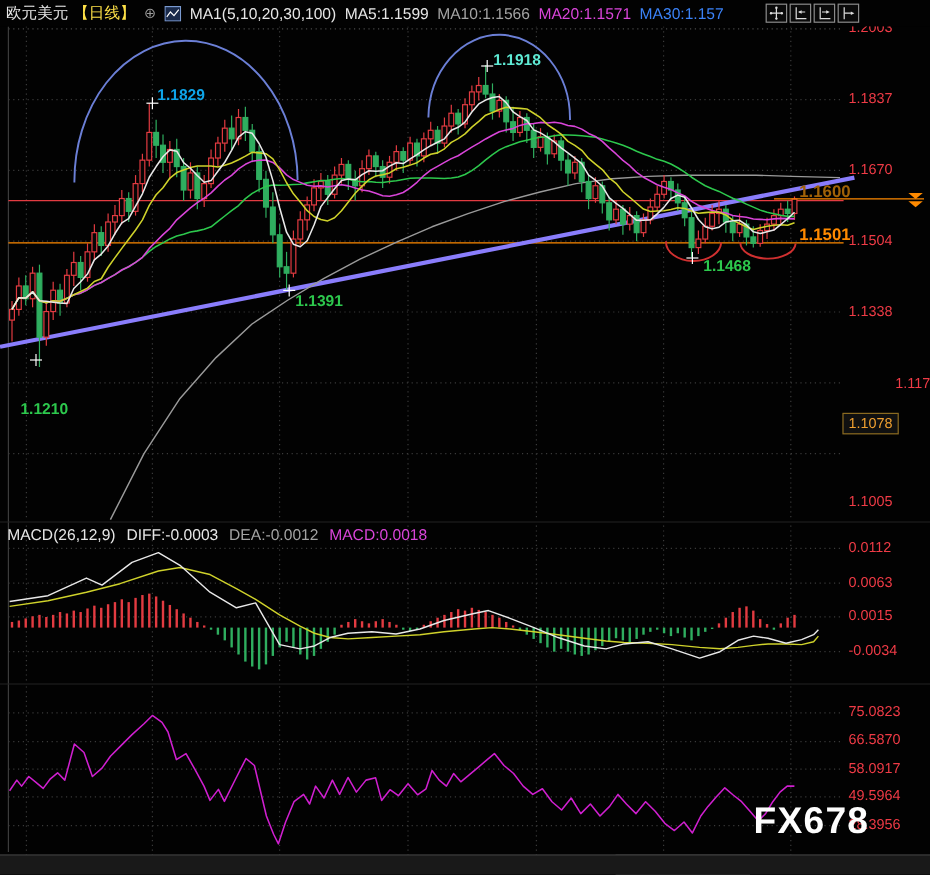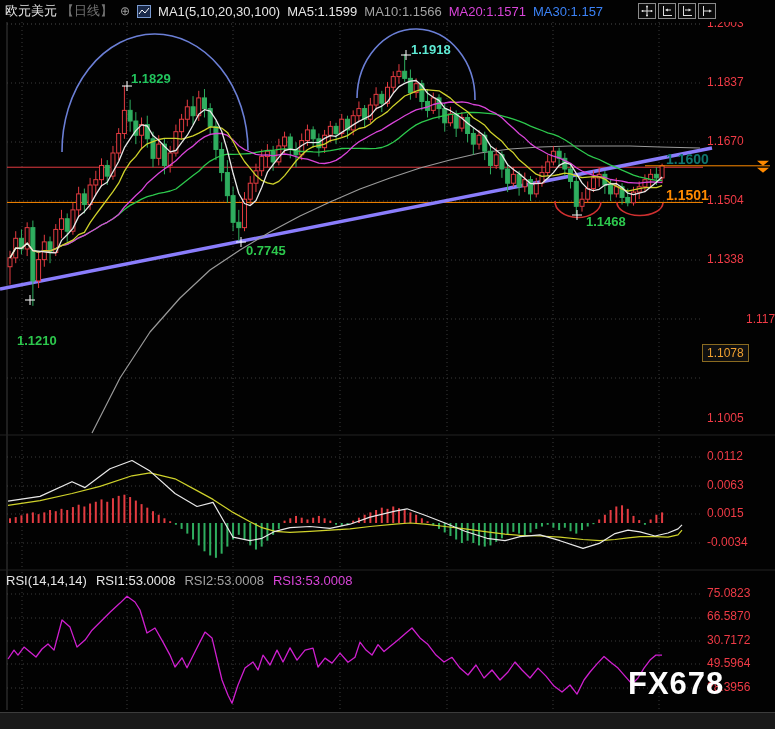--- a/index.html
+++ b/index.html
@@ -1,21 +1,21 @@
 <!DOCTYPE html>
 <html><head>
 <meta charset="utf-8">
 <style>
   html,body{margin:0;padding:0;background:#000;}
   #app{position:relative;width:775px;height:729px;background:#020202;overflow:hidden;
        font-family:"Liberation Sans",sans-serif;text-align:center;}
   .hdr{position:absolute;top:0;left:0;width:775px;height:22px;display:flex;align-items:center;
        gap:7px;padding-left:5px;font-size:13px;white-space:nowrap;z-index:5;background:#020202;}
   .c-white{color:#e6e6e6}.c-yellow{color:#a3a3a3}.c-mag{color:#d945d9}.c-green{color:#3b82f6}
-  .c-period{color:#737373}.c-gray{color:#9a9a9a}
+  .c-period{color:#fde047}.c-gray{color:#9a9a9a}
   .tb{position:absolute;left:638px;top:3px;display:flex;gap:2px;z-index:6;}
   .tb .ic{width:16px;height:14px;border:1px solid #8a8a8a;display:flex;align-items:center;
        justify-content:center;background:#0a0a0a;}
   svg.chart{position:absolute;left:0;top:0;z-index:1;}
   #labels{position:absolute;left:0;top:0;width:668px;height:729px;z-index:3;pointer-events:none;}
   .ax{position:absolute;font-size:12px;color:#ef3b46;}
   .ann{position:absolute;font-size:13px;font-weight:bold;}
   .subhdr{position:absolute;display:flex;gap:9px;font-size:13px;left:6px;white-space:nowrap;z-index:4;}
   .botbar{position:absolute;left:0;top:712px;width:775px;height:17px;background:#191919;
        border-top:1px solid #3c3c3c;z-index:4;}
@@ -506,52 +506,52 @@
       <rect x="661.0799999999999" y="512.38" width="2" height="10.62" fill="#e23b41"></rect>
       <polyline points="8.0,505.3 40.0,500.6 72.0,493.5 100.0,486.4 132.0,475.8 150.0,472.9 175.0,478.8 197.0,490.6 213.0,499.4 233.0,512.4 250.0,521.8 262.0,527.7 275.0,531.3 290.0,532.4 310.0,531.3 330.0,530.1 350.0,528.9 370.0,526.5 395.0,524.2 410.0,523.0 425.0,524.2 445.0,526.5 465.0,528.9 487.0,531.9 505.0,534.2 520.0,535.4 540.0,536.0 560.0,537.2 583.0,539.5 600.0,540.7 615.0,539.5 628.0,537.8 640.0,536.6 655.0,536.6 668.0,537.2 678.0,534.8 682.0,530.1" fill="none" stroke="#cfd22b" stroke-width="1.2" stroke-linejoin="round"></polyline>
       <polyline points="8.0,501.2 40.0,496.4 72.0,481.7 85.0,487.6 110.0,468.7 132.0,460.5 150.0,471.1 175.0,493.5 197.0,506.5 213.0,502.4 233.0,537.2 250.0,540.7 262.0,538.3 275.0,531.3 290.0,527.7 310.0,526.5 330.0,528.3 350.0,524.2 370.0,517.1 395.0,511.2 407.0,508.8 425.0,515.3 445.0,523.0 465.0,531.3 487.0,538.3 505.0,540.7 520.0,536.6 540.0,534.8 560.0,540.7 583.0,548.4 600.0,543.1 615.0,533.6 628.0,530.1 640.0,531.9 655.0,536.0 668.0,533.0 678.0,528.9 682.0,524.8" fill="none" stroke="#e8e8e8" stroke-width="1.2" stroke-linejoin="round"></polyline>
       <polyline points="8.0,659.0 14.0,650.1 18.0,655.1 24.0,647.1 30.0,652.0 36.0,657.0 42.0,649.0 48.0,644.0 54.0,650.1 62.0,620.0 70.0,627.1 77.0,647.1 85.0,640.1 92.0,630.2 100.0,622.2 110.0,612.2 120.0,603.1 127.0,596.2 135.0,602.0 140.0,610.0 147.0,633.0 155.0,628.0 163.0,642.1 170.0,655.1 175.0,667.0 182.0,657.8 187.0,667.8 196.0,649.8 205.0,632.1 212.0,637.9 222.0,680.0 228.0,695.2 232.0,703.2 238.0,685.0 245.0,668.1 253.0,662.0 258.0,670.0 263.0,655.1 270.0,665.0 277.0,650.1 283.0,662.0 290.0,647.9 297.0,660.1 305.0,650.1 313.0,648.2 318.0,667.0 325.0,658.1 332.0,663.1 340.0,653.1 348.0,662.3 355.0,657.3 360.0,642.1 366.0,650.1 372.0,655.1 378.0,644.6 384.0,651.5 390.0,646.5 398.0,639.9 406.0,633.0 412.0,628.0 420.0,637.9 428.0,644.6 436.0,655.1 444.0,662.0 452.0,657.3 460.0,668.1 468.0,675.0 476.0,665.0 484.0,678.0 492.0,670.0 500.0,680.0 508.0,672.0 515.0,662.0 522.0,670.0 530.0,678.0 538.0,668.1 546.0,676.1 554.0,686.1 562.0,692.1 570.0,685.0 577.0,694.1 584.0,680.0 590.0,672.0 597.0,663.9 604.0,656.5 611.0,662.5 618.0,668.1 625.0,676.1 632.0,684.1 638.0,678.0 644.0,668.1 650.0,660.1 656.0,655.1 662.0,655.1" fill="none" stroke="#cf1fcf" stroke-width="1.3" stroke-linejoin="round"></polyline>
     </svg>
 
   <div class="panehit" style="top:22px;height:411px"></div>
   <div class="panehit" style="top:435px;height:133px"></div>
   <div class="panehit" style="top:570px;height:140px"></div>
 
-
-  <div class="subhdr" style="top:573px">
-    <span class="c-white">RSI(14,14,14)</span>
-    <span class="c-white">RSI1:53.0008</span>
-    <span class="c-yellow">RSI2:53.0008</span>
-    <span class="c-mag">RSI3:53.0008</span>
+  <div class="subhdr" style="top:438px">
+    <span class="c-white">MACD(26,12,9)</span>
+    <span class="c-white">DIFF:-0.0003</span>
+    <span class="c-yellow">DEA:-0.0012</span>
+    <span class="c-mag">MACD:0.0018</span>
   </div>
+
 
   <div id="labels">
       <div class="ax" style="left: 707px; top: 16px;">1.2003</div>
       <div class="ax" style="left: 707px; top: 74.9964px;">1.1837</div>
       <div class="ax" style="left: 707px; top: 134.348px;">1.1670</div>
       <div class="ax" style="left: 707px; top: 193.345px;">1.1504</div>
       <div class="ax" style="left: 707px; top: 252.341px;">1.1338</div>
       <div class="ax" style="left: 746px; top: 311.693px;">1.1171</div>
       <div class="ax" style="left: 707px; top: 370.689px; margin-top: 40px;">1.1005</div>
       <div class="pricebox" style="left: 702px; top: 343.745px;">1.1078</div>
       <div class="ax" style="left: 707px; top: 448.92px;">0.0112</div>
       <div class="ax" style="left: 707px; top: 477.83px;">0.0063</div>
       <div class="ax" style="left: 707px; top: 506.15px;">0.0015</div>
       <div class="ax" style="left: 707px; top: 535.06px;">-0.0034</div>
       <div class="ax" style="left: 707px; top: 586px;">75.0823</div>
       <div class="ax" style="left: 707px; top: 609.498px;">66.5870</div>
-      <div class="ax" style="left: 707px; top: 632.996px;">30.7172</div>
+      <div class="ax" style="left: 707px; top: 632.996px;">58.0917</div>
       <div class="ax" style="left: 707px; top: 656.494px;">49.5964</div>
       <div class="ax" style="left: 707px; top: 679.992px;">28.3956</div>
-      <div class="ann" style="left: 131px; top: 71px; color: #22c55e; font-size: 13px;">1.1829</div>
+      <div class="ann" style="left: 131px; top: 71px; color: #0ea5e9; font-size: 13px;">1.1829</div>
       <div class="ann" style="left: 411px; top: 42px; color: #5eead4; font-size: 13px;">1.1918</div>
       <div class="ann" style="left: 17px; top: 305px; color: rgb(45, 200, 77); font-size: 13px; margin-top: 28px;">1.1210</div>
-      <div class="ann" style="left: 246px; top: 243px; color: rgb(45, 200, 77); font-size: 13px;">0.7745</div>
+      <div class="ann" style="left: 246px; top: 243px; color: rgb(45, 200, 77); font-size: 13px;">1.1391</div>
       <div class="ann" style="left: 586px; top: 214px; color: rgb(45, 200, 77); font-size: 13px;">1.1468</div>
-      <div class="ann" style="left: 666px; top: 151px; color: #0f766e; font-size: 14px;">1.1600</div>
+      <div class="ann" style="left: 666px; top: 151px; color: #a16207; font-size: 14px;">1.1600</div>
       <div class="ann" style="left: 666px; top: 187px; color: rgb(255, 138, 0); font-size: 14px;">1.1501</div>
       <div class="xlab" style="left: 46px;">2025/06</div>
       <div class="xlab" style="left: 151px;">2025/07</div>
       <div class="xlab" style="left: 265px;">2025/08</div>
       <div class="xlab" style="left: 372px;">2025/09</div>
       <div class="xlab" style="left: 478px;">2025/10</div>
       <div class="datebox" style="left: 513px; width: 110px;">2025/11/17 星期一</div>
     </div>
 
   <div class="botbar"></div>

